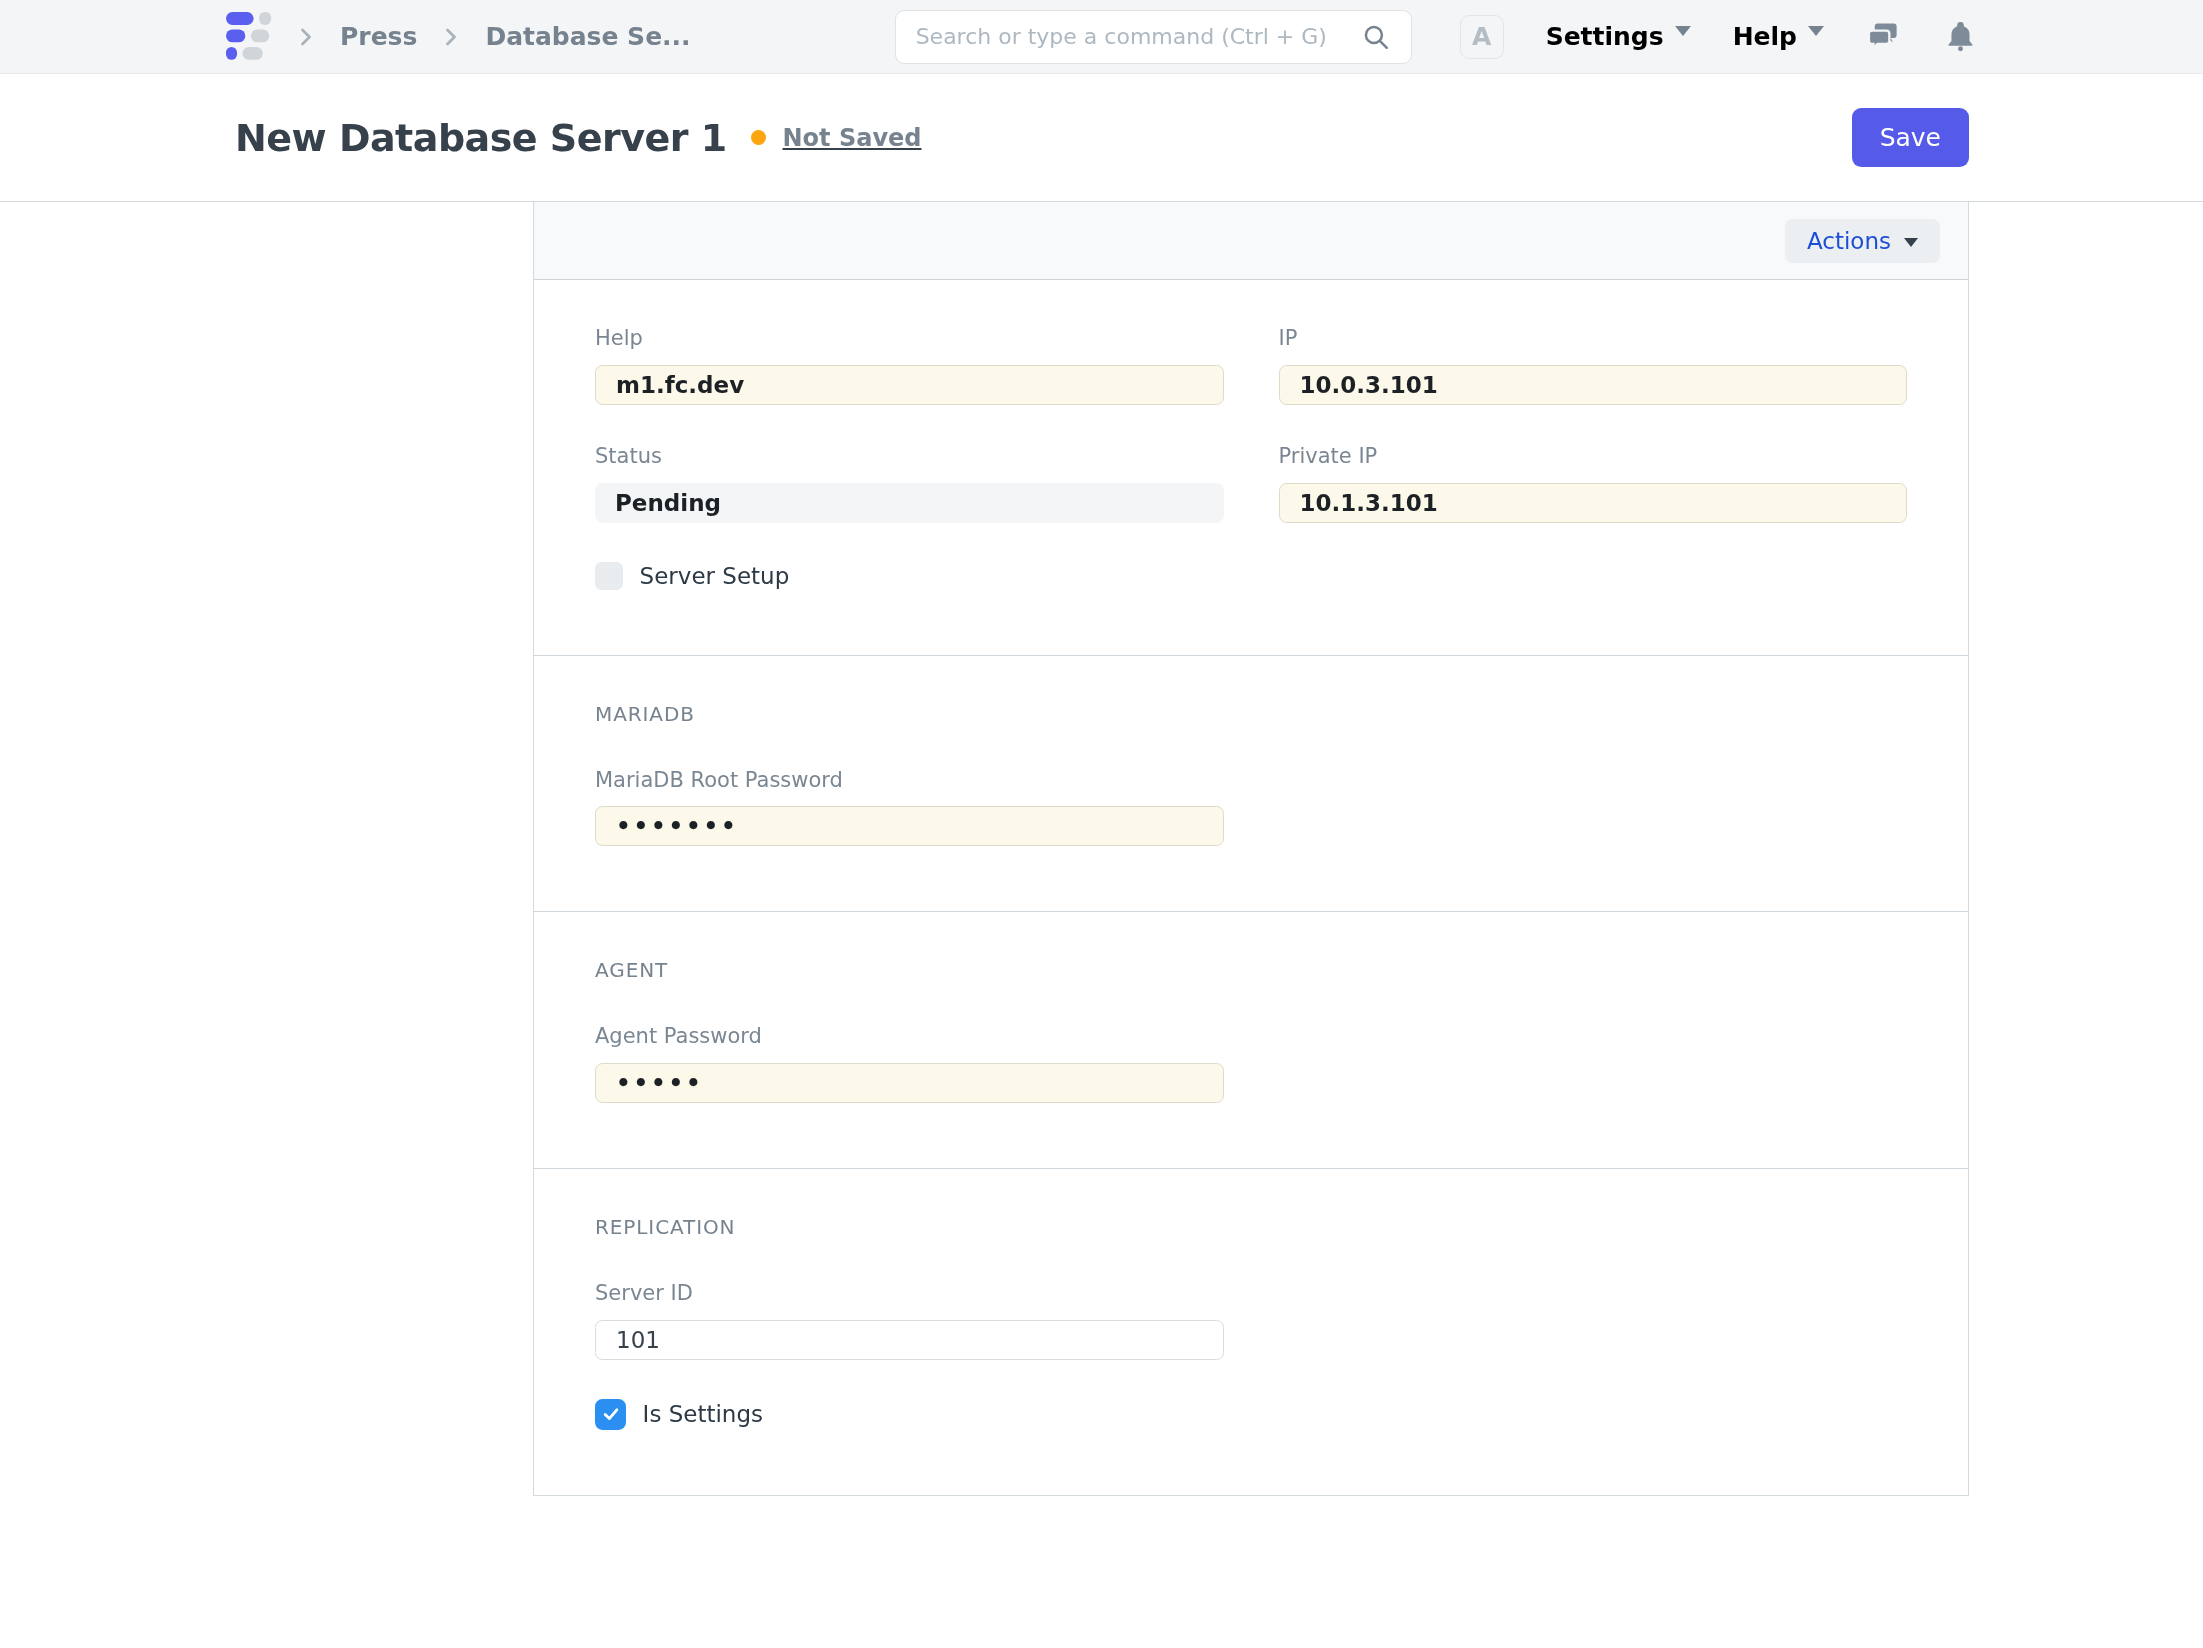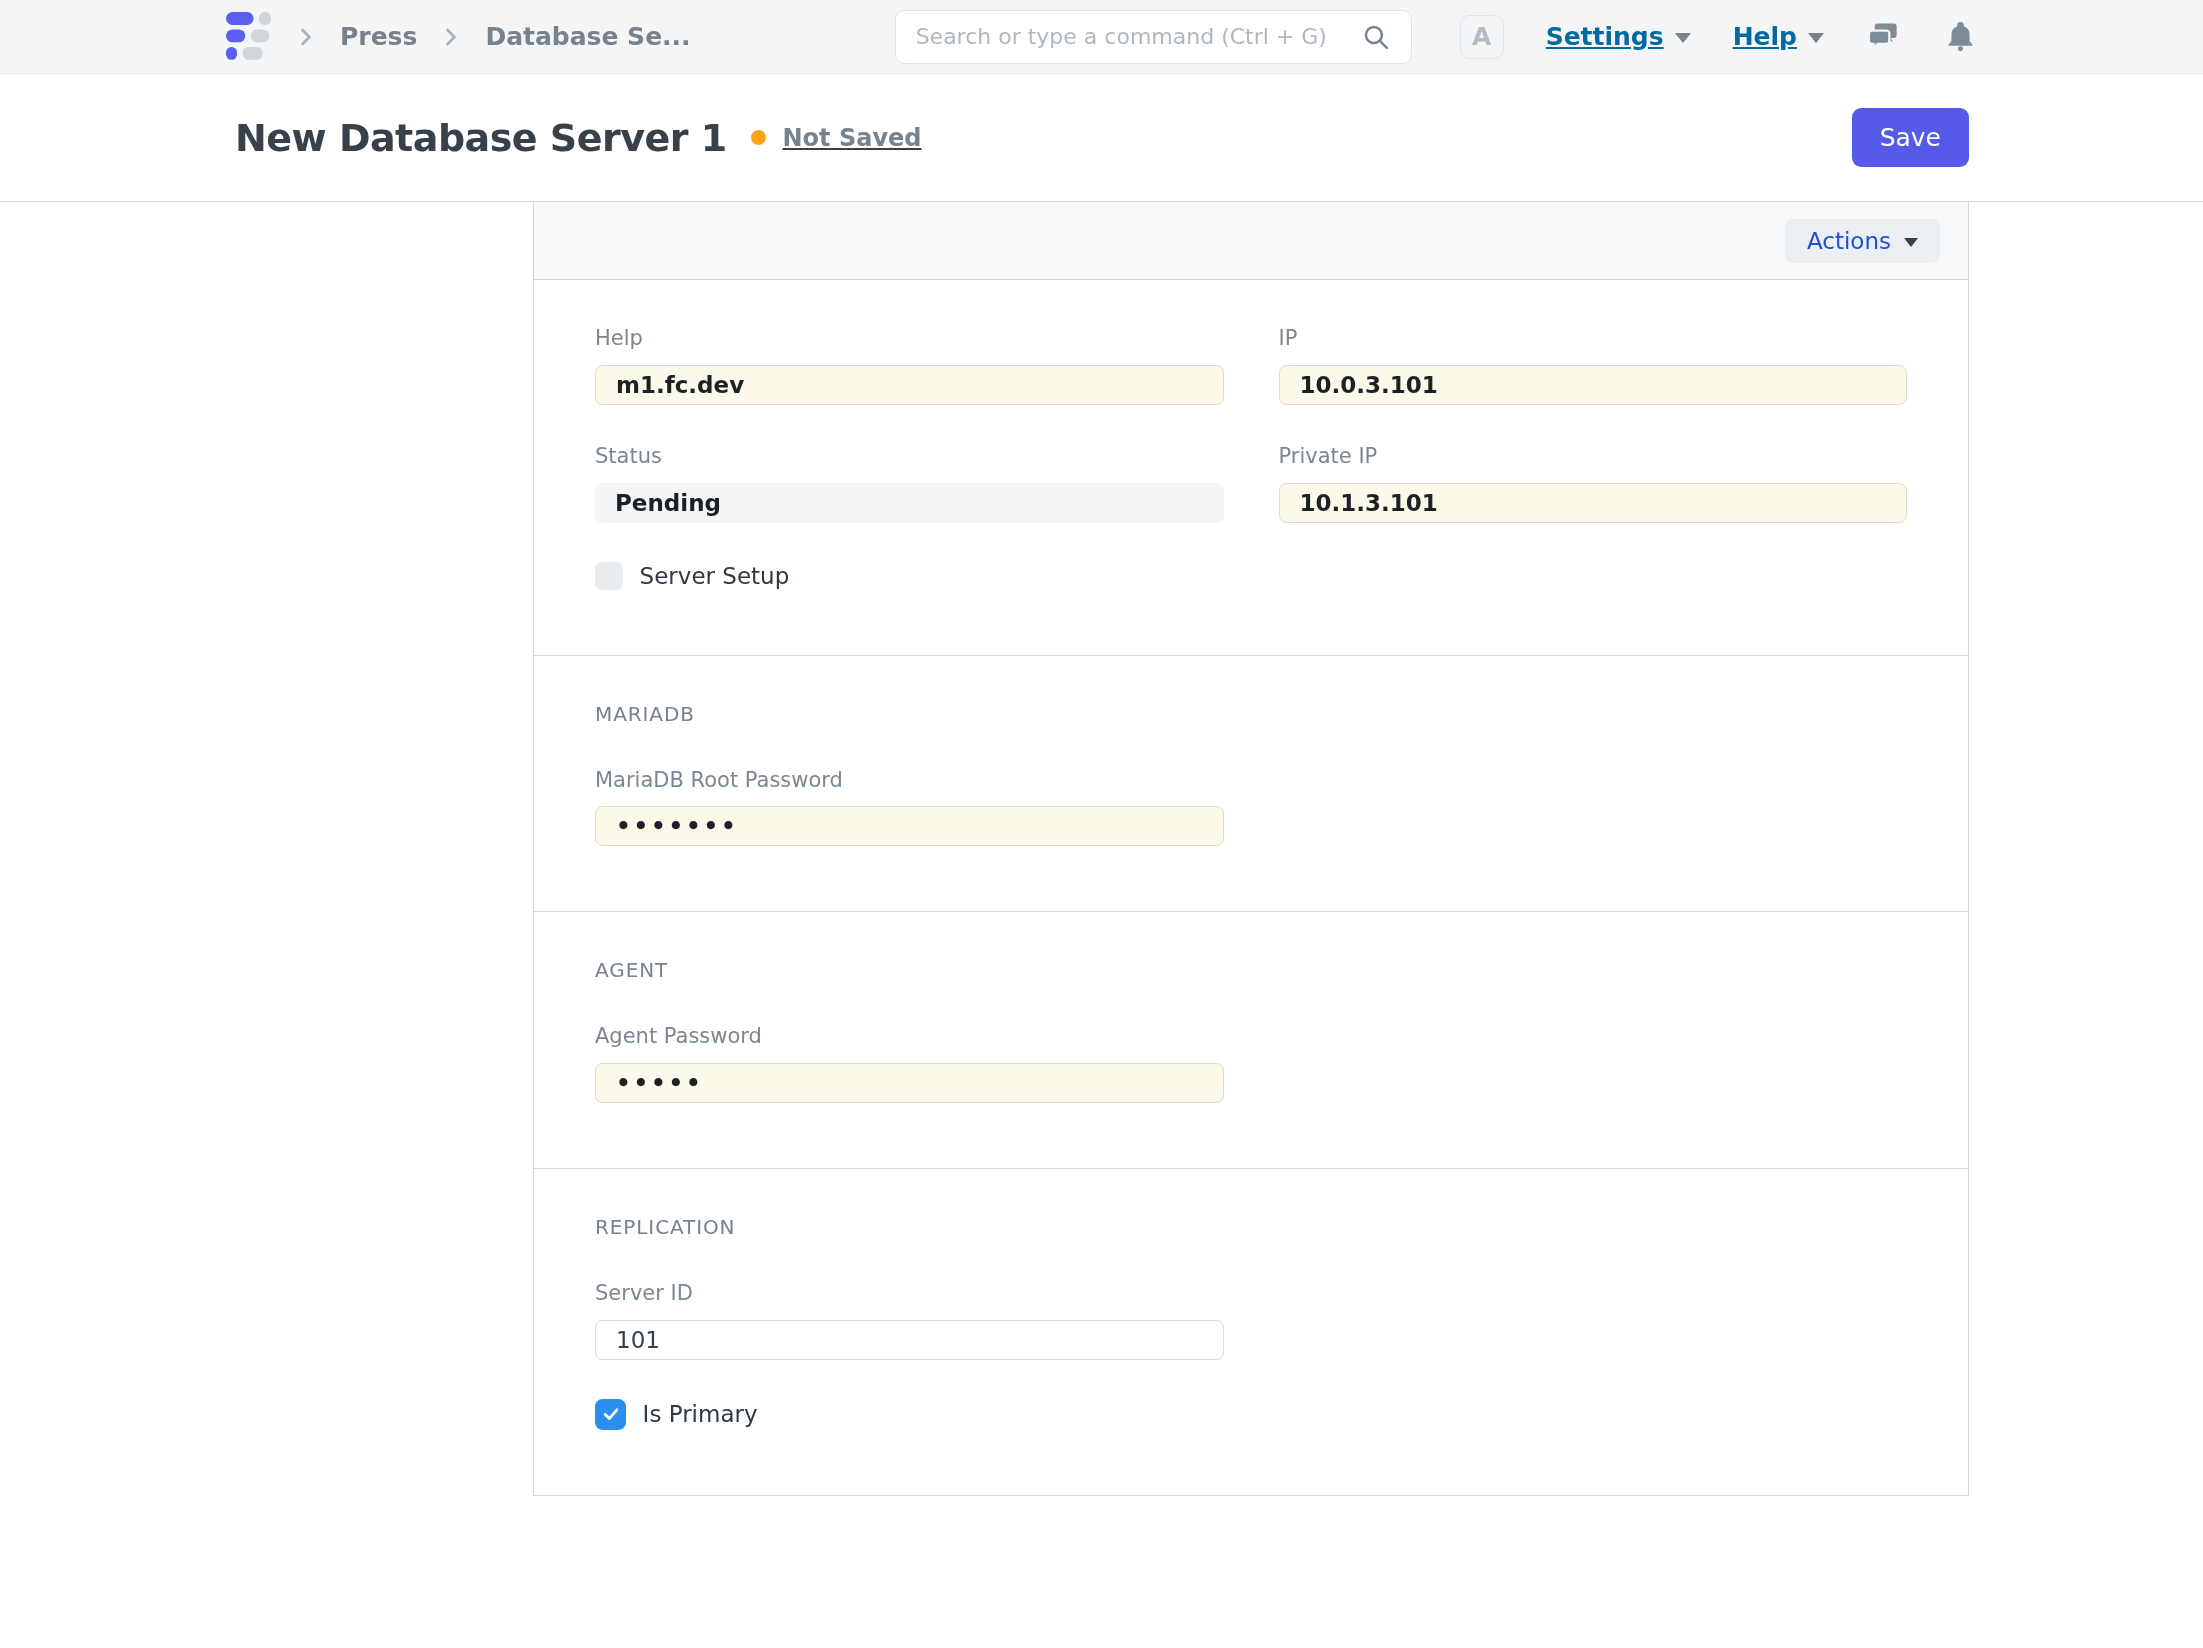--- a/index.html
+++ b/index.html
@@ -16,22 +16,22 @@
     border:0.9px solid #dfe3e6; border-radius:9.2px; display:flex; align-items:center;
     padding:0 20px; }
   .nav-search input { flex:1; border:none; outline:none; background:transparent;
     font-size:22px; color:#36414c; font-family:inherit; }
   .nav-search input::placeholder { color:#aeb8c0; }
   .search-icon { width:29.5px; height:29.5px; color:#76838f; flex:none; }
   .nav-right { display:flex; align-items:center; gap:42px; margin-left:48px; }
   .avatar { width:44px; height:44px; border:1.8px solid #e2e6e9; border-radius:9.2px;
     display:flex; align-items:center; justify-content:center; font-size:25px;
     font-weight:bold; color:#b3bdc5; }
-  .nav-dd { display:flex; align-items:center; gap:11px; font-size:25px;
-    font-weight:bold; color:#0369a1; cursor:pointer;text-decoration:underline; }
+  .nav-dd { display:flex; align-items:flex-start; gap:11px; font-size:25px;
+    font-weight:bold; color:#000000; cursor:pointer; }
   .caret { width:0; height:0; border-left:8.3px solid transparent;
     border-right:8.3px solid transparent; border-top:10px solid #76838f; margin-top:3.7px; }
   .nav-icon { width:35px; height:35px; color:#7e8c9a; cursor:pointer; }
 
   
   .page-head { height:128px; background:#fff; border-bottom:1.8px solid #d3dade;
     display:flex; align-items:center; padding:0 235px; }
   .title-wrap { display:flex; align-items:center; gap:18.5px; }
   .page-title { font-size:38px; font-weight:bold; color:#36414c; letter-spacing:-0.5px; }
   .indicator { display:flex; align-items:center; gap:17px; margin-left:5.5px;text-decoration:underline; }
@@ -214,20 +214,20 @@
         <div class="field">
           <div class="field-label">Server ID</div>
           <input class="ctrl plain" type="text" value="101" style="">
         </div>
         <div class="check-row">
           <span class="checkbox checked">
             <svg viewBox="0 0 24 24">
               <polyline points="5 12.5 10 17.5 19 7" fill="none" stroke="#ffffff" stroke-width="3.4" stroke-linecap="round" stroke-linejoin="round"></polyline>
             </svg>
           </span>
-          <span class="check-label">Is Primary</span>
+          <span class="check-label">Is Settings</span>
         </div>
       </div>
       <div></div>
     </div>
   </div>
 </div>
 
 
 </body></html>

